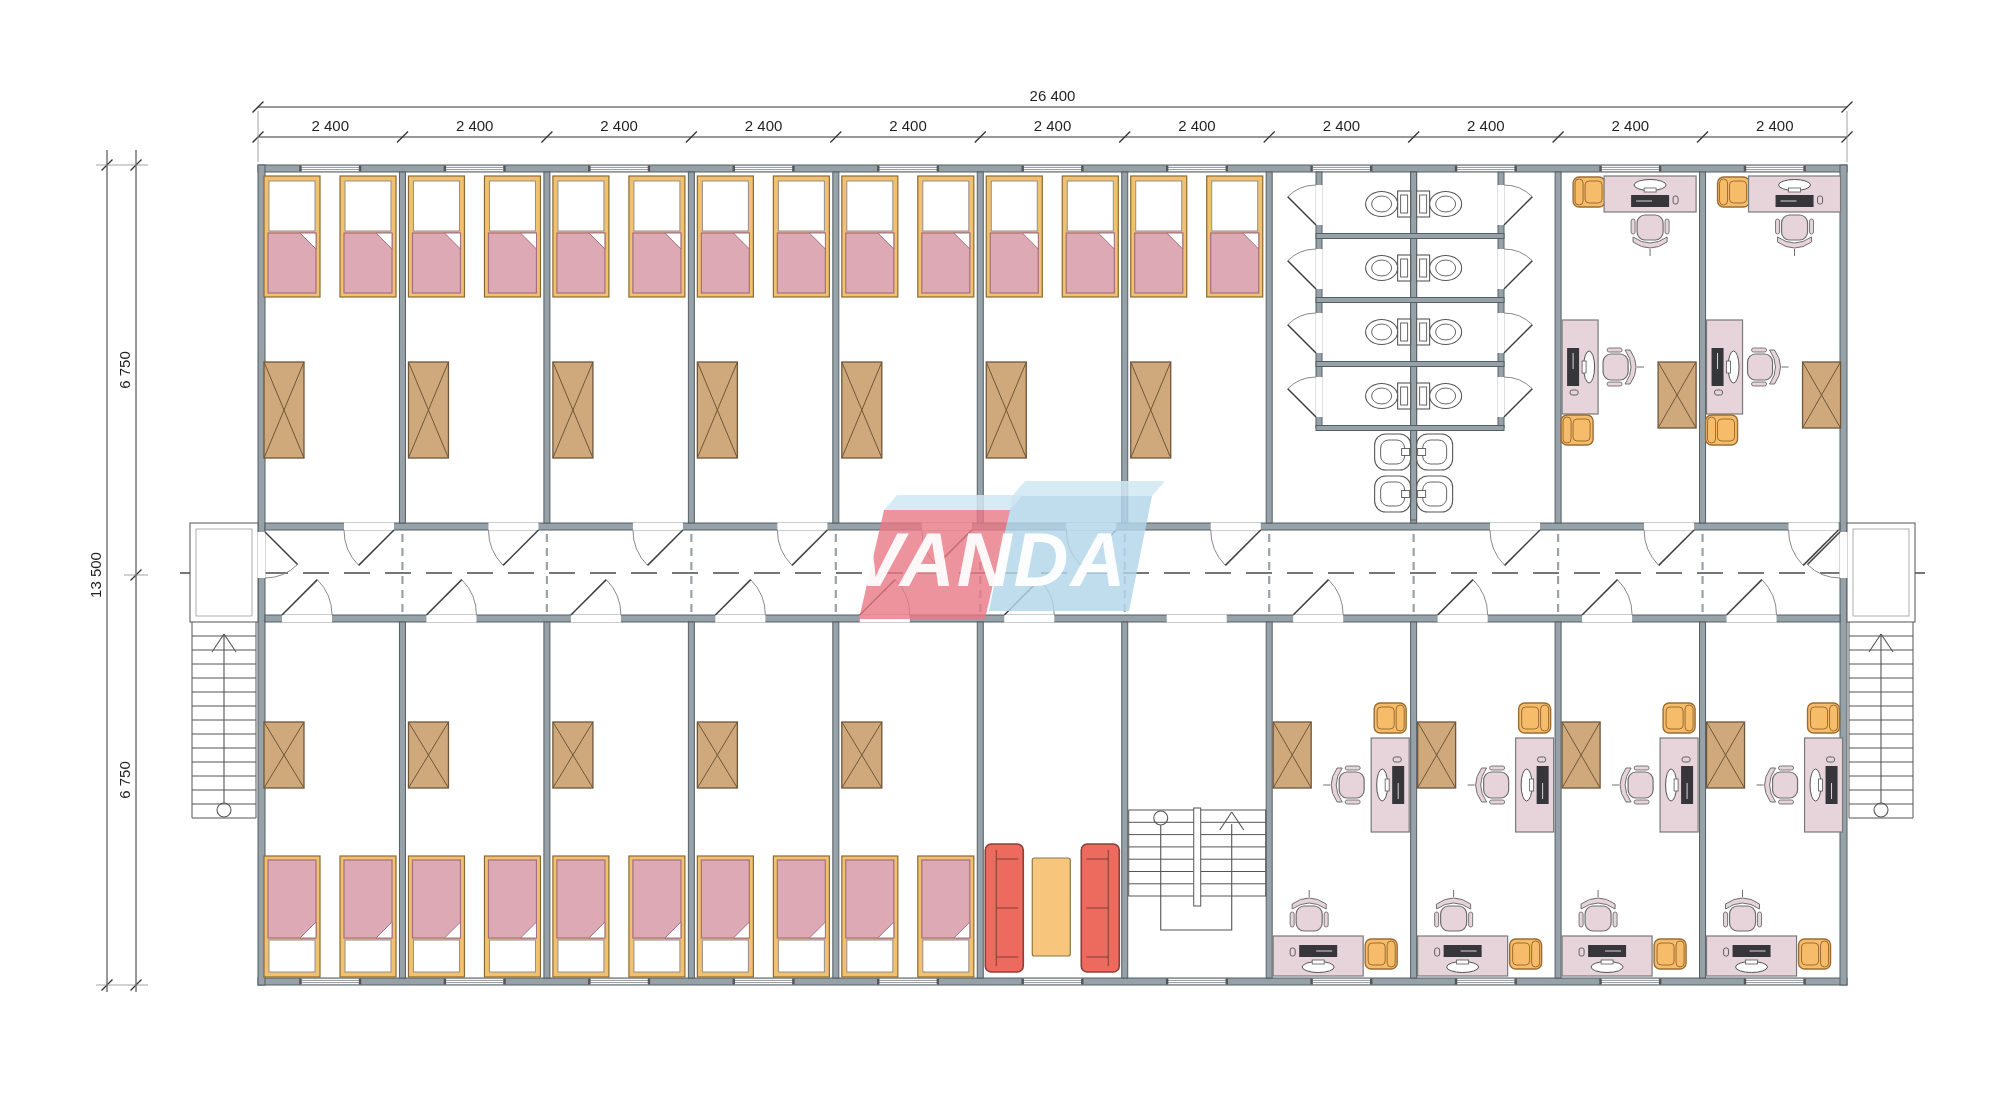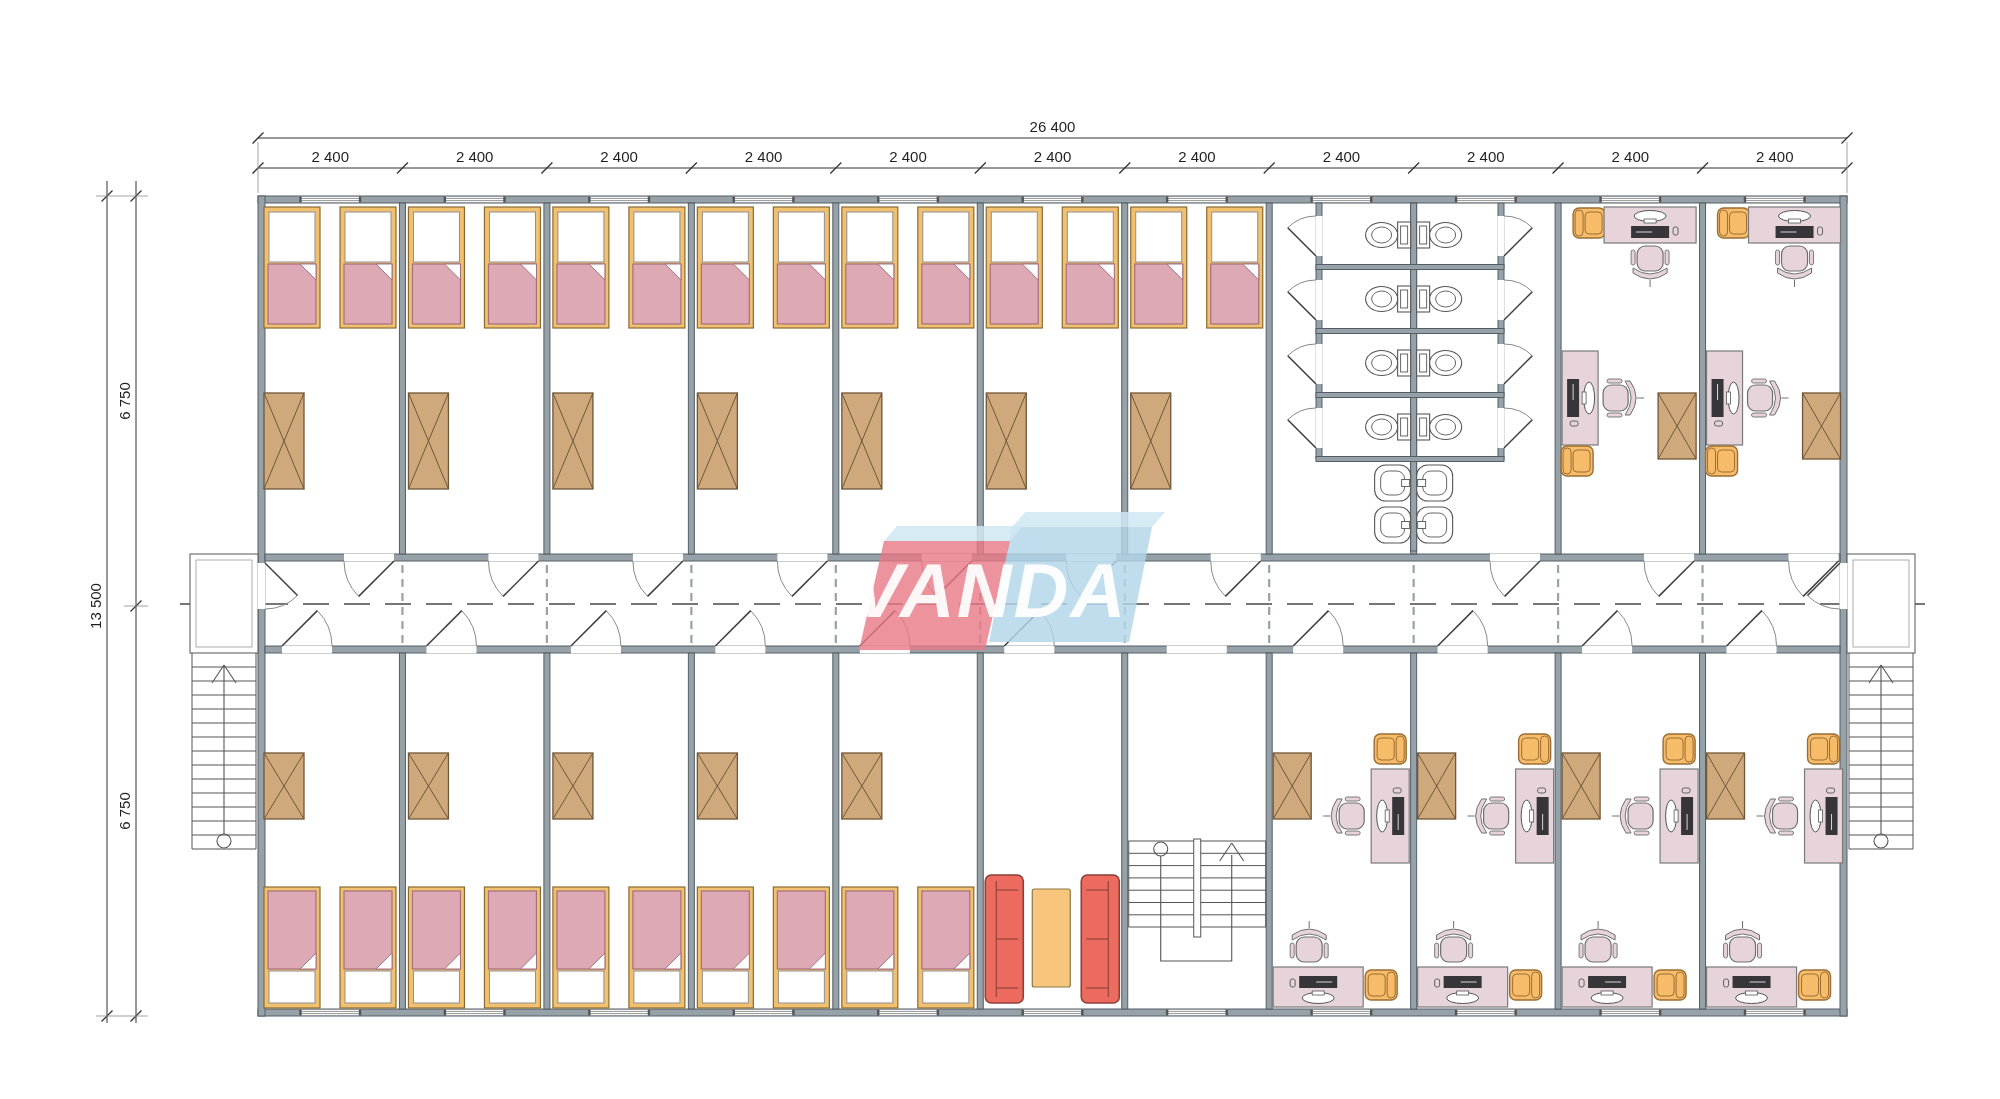--- a/index.html
+++ b/index.html
@@ -1,17 +1,17 @@
 <!DOCTYPE html>
 <html><head>
 <meta charset="utf-8">
 <style>
   html,body{margin:0;padding:0;background:#ffffff;}
   body{width:2000px;height:1099px;position:relative;font-family:"Liberation Sans",sans-serif;}
-  #plan-wrap{position:absolute;inset:0;margin-top:31px;}
+  #plan-wrap{position:absolute;inset:0;}
   svg{display:block;}
   text{font-family:"Liberation Sans","DejaVu Sans",sans-serif;}
 </style>
 </head>
 <body>
 
 <div id="plan-wrap">
     <svg width="2000" height="1099" viewBox="0 0 2000 1099">
       <rect x="0" y="0" width="2000" height="1099" fill="#ffffff"></rect>
       <g>

